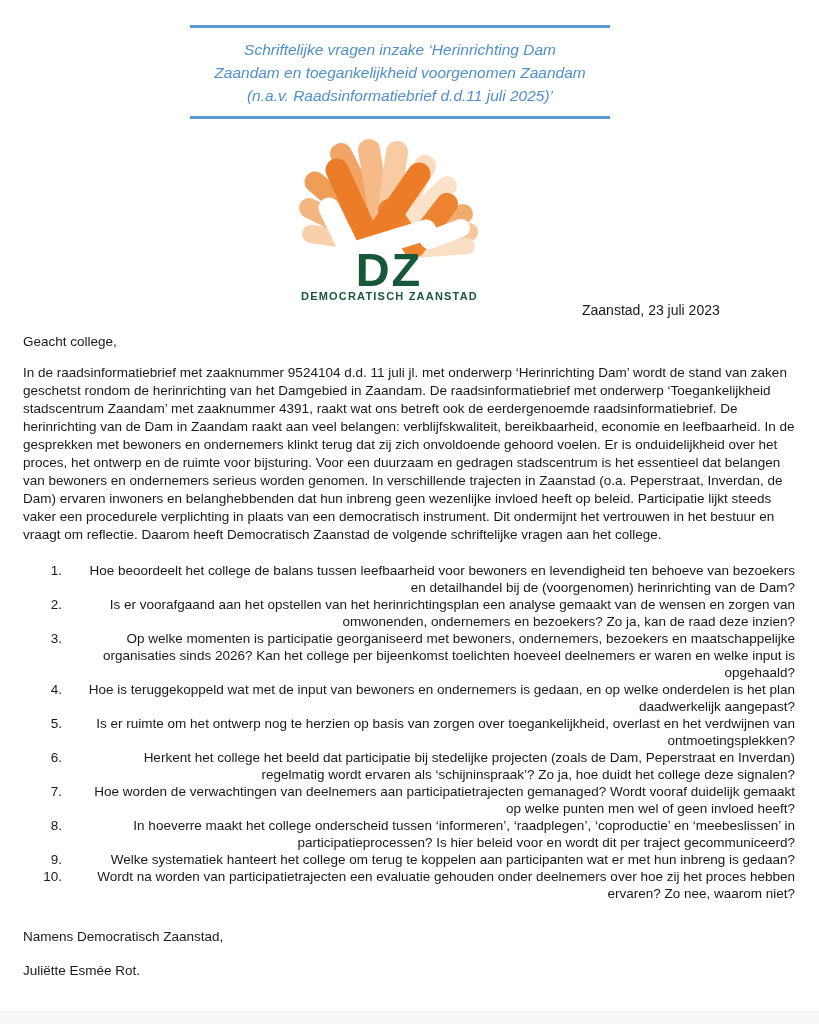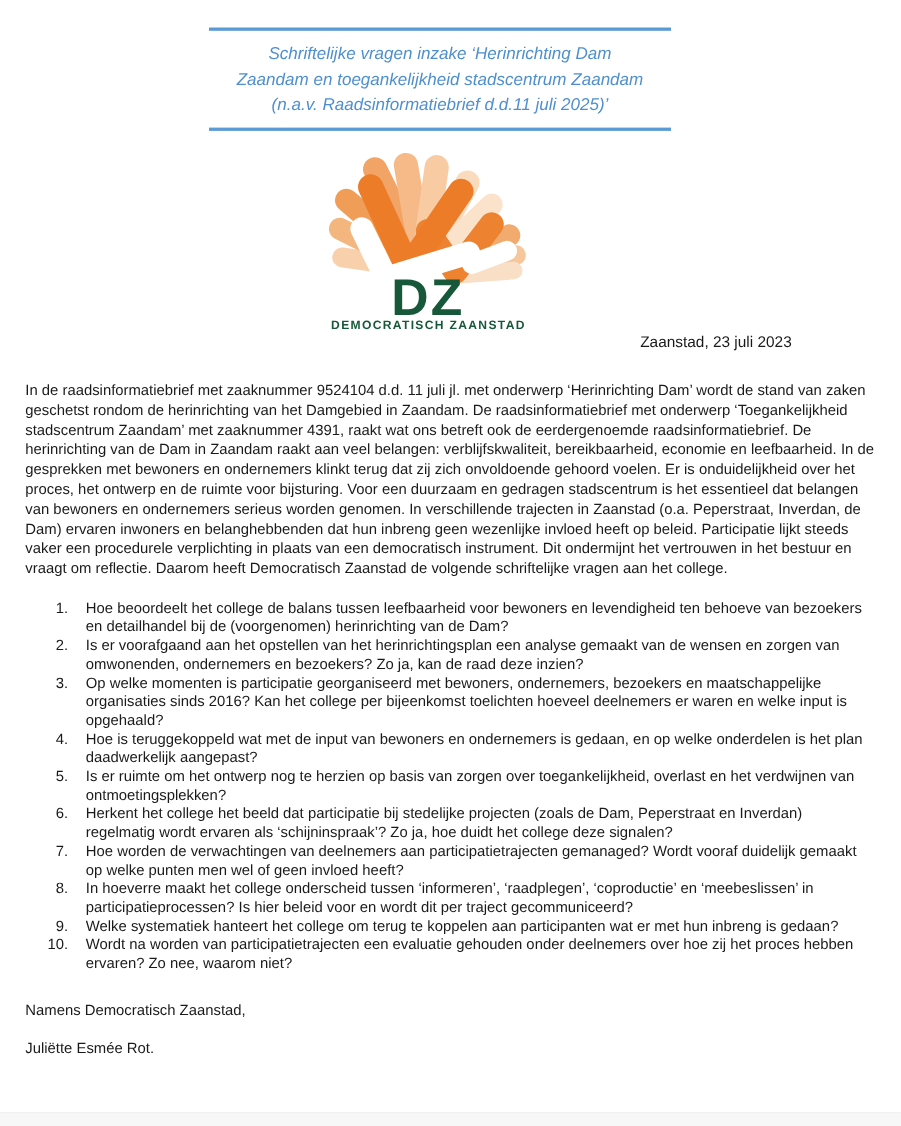--- a/index.html
+++ b/index.html
@@ -42,21 +42,21 @@
   .letter-body{
     position:absolute;left:23px;top:333px;width:772px;
     font-size:13.5px;line-height:18px;
   }
   .letter-body p{margin:0;}
   p.intro{margin-top:13px;}
   ol.questions{
     list-style:none;margin:18px 0 0 0;padding:0;counter-reset:q;
   }
   ol.questions li{
-    counter-increment:q;position:relative;padding-left:55px;line-height:17px;
+    counter-increment:q;position:relative;padding-left:55px;line-height:17px;text-align:right;
   }
   ol.questions li::before{
     content:counter(q) ".";
     position:absolute;left:13px;width:26px;text-align:right;
   }
   p.closing{margin-top:11px;}
   p.signoff{margin-top:26px;}
   p.signature{margin-top:16px;}
 
   .footer-band{
@@ -66,21 +66,21 @@
 </style>
 </head>
 <body>
 
 <div class="page">
 
   <div class="title-block">
     <div class="rule"></div>
     <div class="title-text">
       <span>Schriftelijke vragen inzake ‘Herinrichting Dam</span>
-      <span>Zaandam en toegankelijkheid stadscentrum Zaandam</span>
+      <span>Zaandam en toegankelijkheid voorgenomen Zaandam</span>
       <span>(n.a.v. Raadsinformatiebrief d.d.11 juli 2025)’</span>
     </div>
     <div class="rule"></div>
   </div>
 
   <div class="logo">
     <svg width="176" height="112" viewBox="0 0 176 112">
 
       <g stroke-linecap="round" fill="none">
         <line x1="66" y1="102" x2="10" y2="94" stroke-width="18" stroke="#f8d0ac"></line>
@@ -104,25 +104,26 @@
 
       <polyline points="28,68 50,113 125,90" fill="none" stroke-width="21" stroke-linecap="round" stroke-linejoin="round" stroke="#ffffff"></polyline>
     </svg>
     <div class="logo-acronym">DZ</div>
     <div class="logo-caption">DEMOCRATISCH ZAANSTAD</div>
   </div>
 
   <div class="date-line">Zaanstad, 23 juli 2023</div>
 
   <main class="letter-body">
+    <p class="salutation">Geacht college,</p>
     <p class="intro">In de raadsinformatiebrief met zaaknummer 9524104 d.d. 11 juli jl. met onderwerp ‘Herinrichting Dam’ wordt de stand van zaken geschetst rondom de herinrichting van het Damgebied in Zaandam. De raadsinformatiebrief met onderwerp ‘Toegankelijkheid stadscentrum Zaandam’ met zaaknummer 4391, raakt wat ons betreft ook de eerdergenoemde raadsinformatiebrief. De herinrichting van de Dam in Zaandam raakt aan veel belangen: verblijfskwaliteit, bereikbaarheid, economie en leefbaarheid. In de gesprekken met bewoners en ondernemers klinkt terug dat zij zich onvoldoende gehoord voelen. Er is onduidelijkheid over het proces, het ontwerp en de ruimte voor bijsturing. Voor een duurzaam en gedragen stadscentrum is het essentieel dat belangen van bewoners en ondernemers serieus worden genomen. In verschillende trajecten in Zaanstad (o.a. Peperstraat, Inverdan, de Dam) ervaren inwoners en belanghebbenden dat hun inbreng geen wezenlijke invloed heeft op beleid. Participatie lijkt steeds vaker een procedurele verplichting in plaats van een democratisch instrument. Dit ondermijnt het vertrouwen in het bestuur en vraagt om reflectie. Daarom heeft Democratisch Zaanstad de volgende schriftelijke vragen aan het college.</p>
     <ol class="questions">
         <li>Hoe beoordeelt het college de balans tussen leefbaarheid voor bewoners en levendigheid ten behoeve van bezoekers en detailhandel bij de (voorgenomen) herinrichting van de Dam?</li>
         <li>Is er voorafgaand aan het opstellen van het herinrichtingsplan een analyse gemaakt van de wensen en zorgen van omwonenden, ondernemers en bezoekers? Zo ja, kan de raad deze inzien?</li>
-        <li>Op welke momenten is participatie georganiseerd met bewoners, ondernemers, bezoekers en maatschappelijke organisaties sinds 2016? Kan het college per bijeenkomst toelichten hoeveel deelnemers er waren en welke input is opgehaald?</li>
+        <li>Op welke momenten is participatie georganiseerd met bewoners, ondernemers, bezoekers en maatschappelijke organisaties sinds 2026? Kan het college per bijeenkomst toelichten hoeveel deelnemers er waren en welke input is opgehaald?</li>
         <li>Hoe is teruggekoppeld wat met de input van bewoners en ondernemers is gedaan, en op welke onderdelen is het plan daadwerkelijk aangepast?</li>
         <li>Is er ruimte om het ontwerp nog te herzien op basis van zorgen over toegankelijkheid, overlast en het verdwijnen van ontmoetingsplekken?</li>
         <li>Herkent het college het beeld dat participatie bij stedelijke projecten (zoals de Dam, Peperstraat en Inverdan) regelmatig wordt ervaren als ‘schijninspraak’? Zo ja, hoe duidt het college deze signalen?</li>
         <li>Hoe worden de verwachtingen van deelnemers aan participatietrajecten gemanaged? Wordt vooraf duidelijk gemaakt op welke punten men wel of geen invloed heeft?</li>
         <li>In hoeverre maakt het college onderscheid tussen ‘informeren’, ‘raadplegen’, ‘coproductie’ en ‘meebeslissen’ in participatieprocessen? Is hier beleid voor en wordt dit per traject gecommuniceerd?</li>
         <li>Welke systematiek hanteert het college om terug te koppelen aan participanten wat er met hun inbreng is gedaan?</li>
         <li>Wordt na worden van participatietrajecten een evaluatie gehouden onder deelnemers over hoe zij het proces hebben ervaren? Zo nee, waarom niet?</li>
       </ol>
     <p class="signoff">Namens Democratisch Zaanstad,</p>
     <p class="signature">Juliëtte Esmée Rot.</p>

